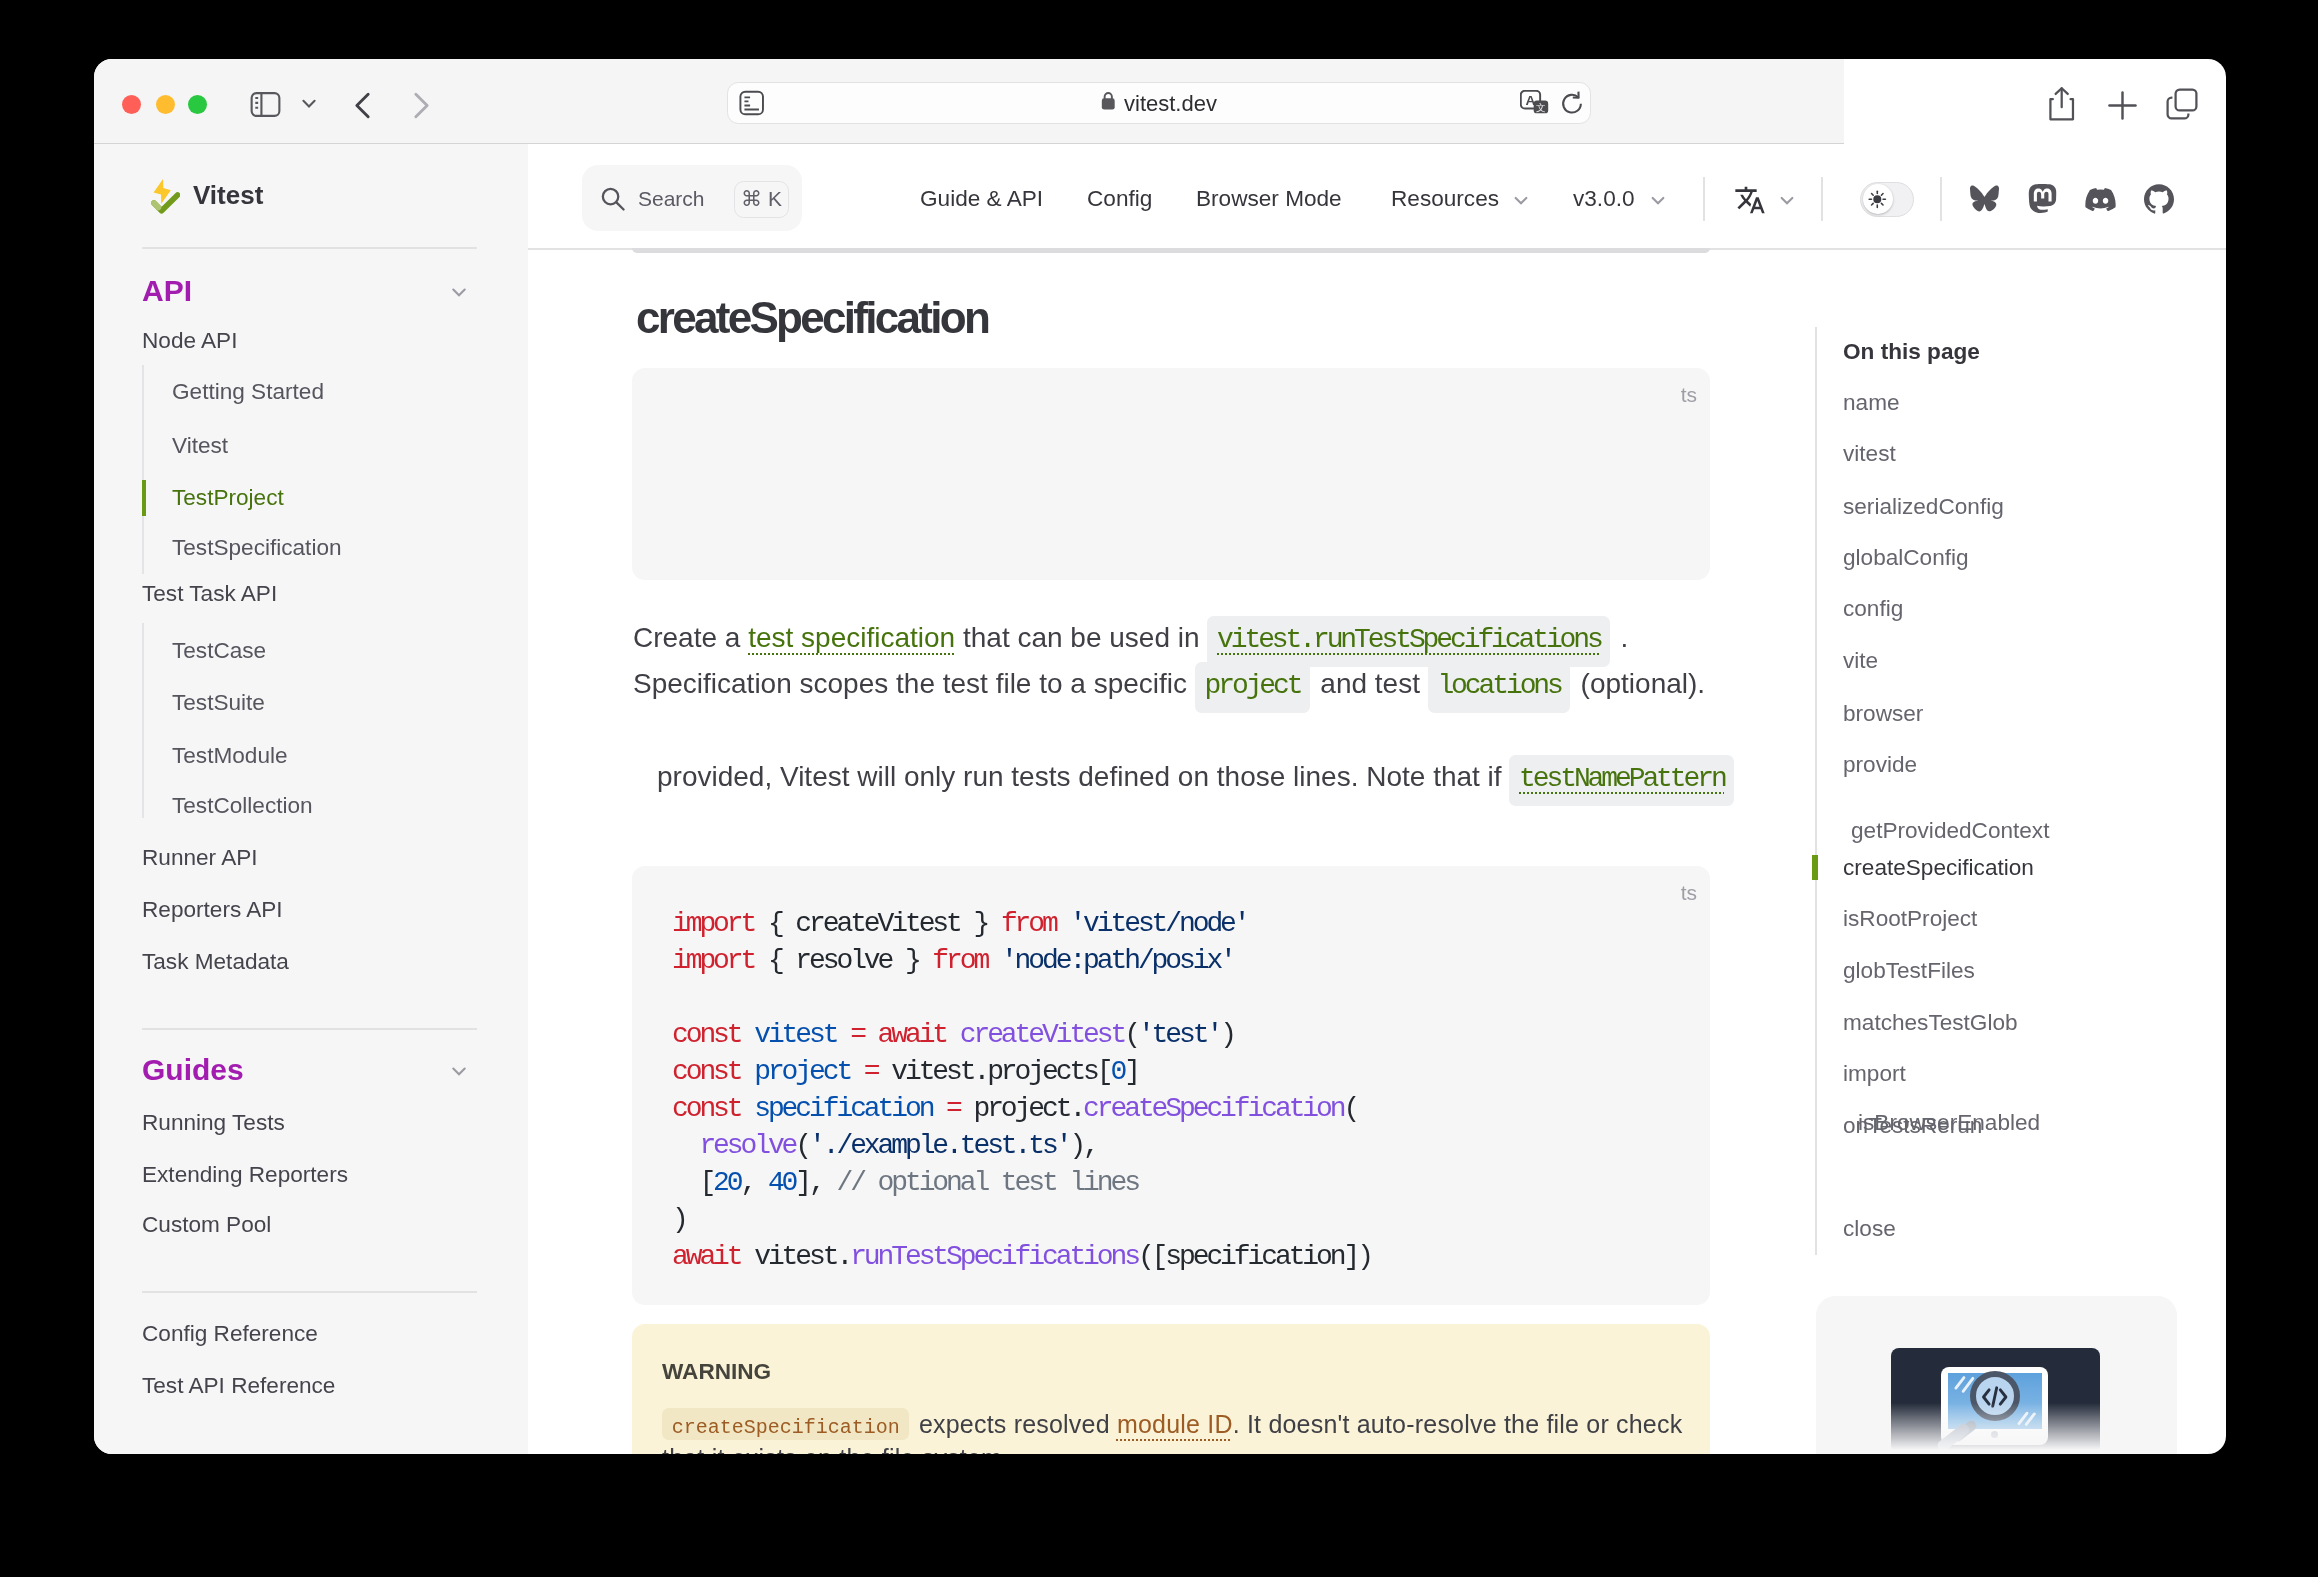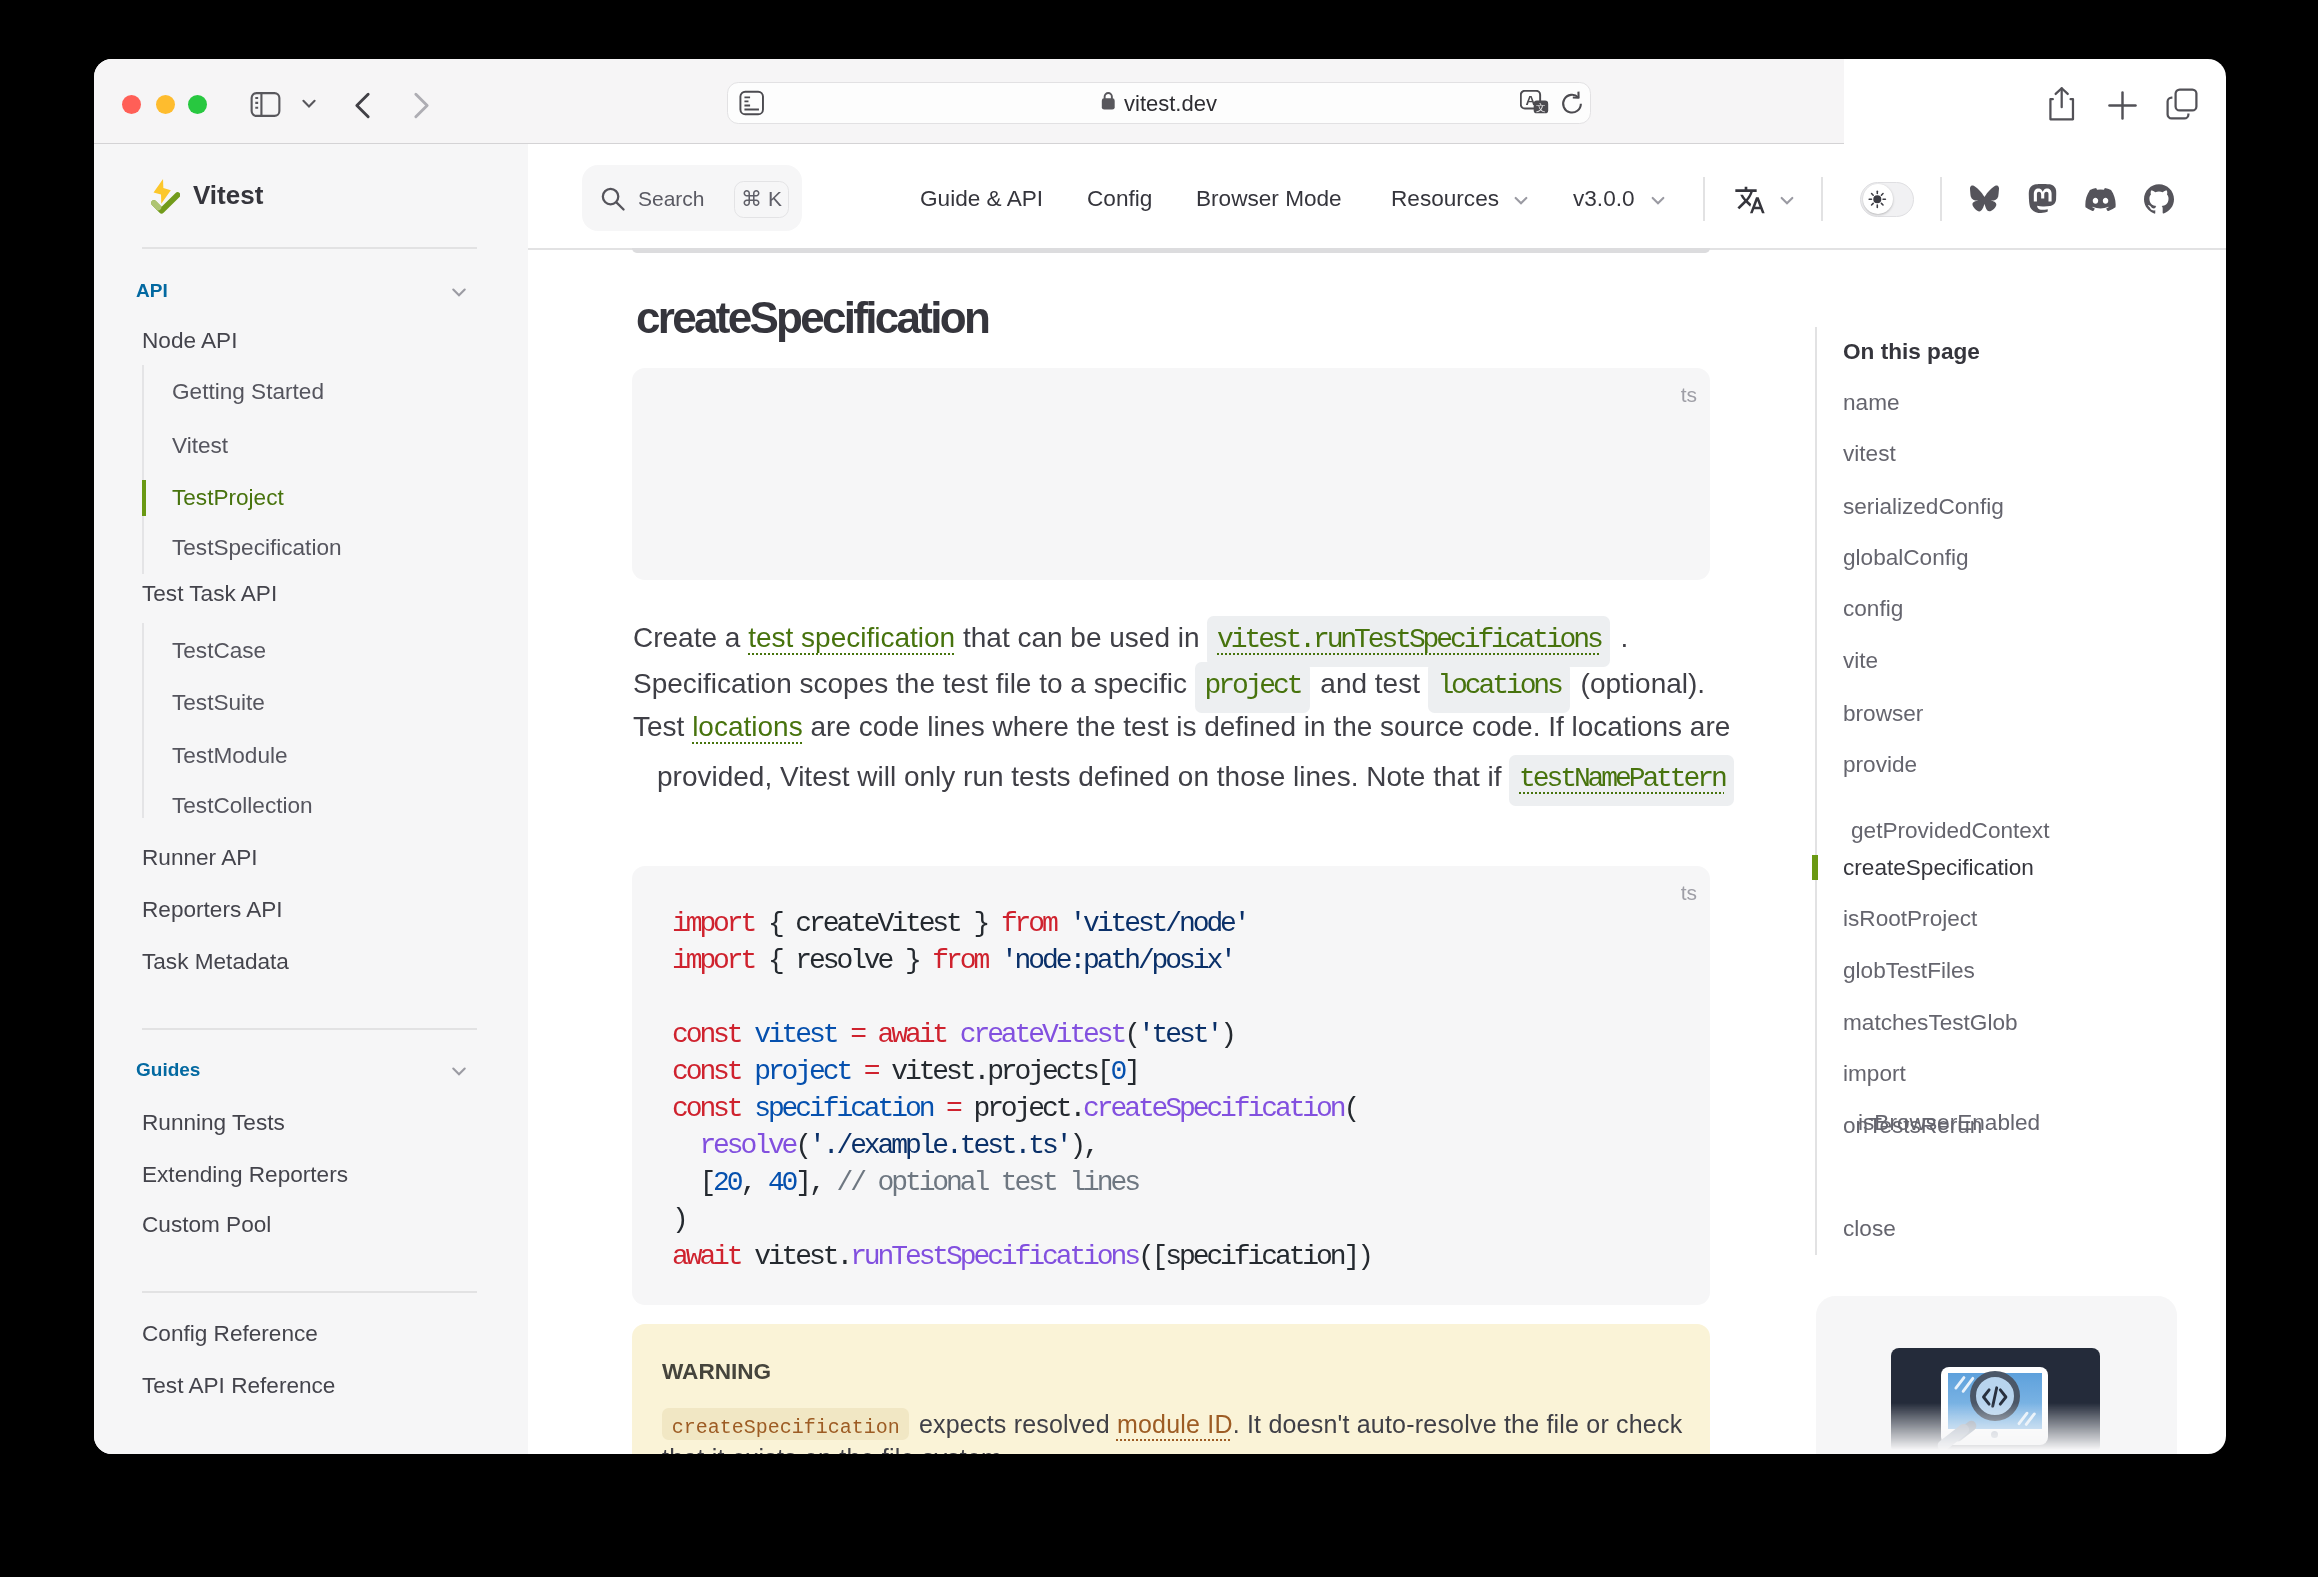--- a/index.html
+++ b/index.html
@@ -10,21 +10,21 @@
     background:#fff; border-radius:18px; overflow:hidden;
   }
   #win > * { position:absolute; }
   #toolbar { left:0; top:0; width:1750px; height:85px;
     background:#f6f5f6; border-bottom:1.6px solid #d4d3d5; }
   #toolbar > * { position:absolute; }
   .tl { top:36px; width:19.4px; height:19.4px; border-radius:50%; }
   .sbdiv { left:48px; width:335px; height:1.6px; background:#e2e2e3; }
   .sbitem { left:48px; font-size:22.6px; font-weight:500; color:#55555e; white-space:nowrap; line-height:32px; }
   .ind { left:78px; }
-  .sbhead { left:42px; font-size:19px; font-weight:700; color:#0369a1; white-space:nowrap; line-height:32px; }
+  .sbhead { left:48px; font-size:30px; font-weight:700; color:#a21caf; white-space:nowrap; line-height:32px; }
   .guide { left:48px; width:1.6px; background:#e4e4e6; }
   .navlink { font-size:22.6px; font-weight:500; color:#35353c; white-space:nowrap; line-height:32px; top:124px; }
   .vdiv { top:118px; width:1.6px; height:44px; background:#e2e2e3; }
   .chev { width:18px; height:18px; }
   .codeblock { background:#f6f6f7; border-radius:13px; }
   .cl { left:578px; font-family:"Liberation Mono", monospace; font-size:28px; letter-spacing:-3.1px; line-height:37px; white-space:pre; color:#24292f; }
   .k { color:#cf222e; } .fn { color:#8250df; } .s { color:#0a3069; }
   .c { color:#0550ae; } .v { color:#953800; } .cm { color:#6e7781; }
   .ts { font-family:"Liberation Sans"; font-size:21px; color:#9e9ea6; line-height:21px; }
   .pline { left:539px; font-size:28px; letter-spacing:0; color:#3f3f46; white-space:nowrap; line-height:36px; }
@@ -196,21 +196,20 @@
   <div style="left:434px;top:189px;width:1698px;height:1.6px;background:#e2e2e3;"></div>
   <div style="left:538px;top:189px;width:1078px;height:4.8px;background:#dcdcde;border-radius:0 0 4.8px 4.8px;"></div>
 
   <div style="left:542px;top:235px;font-size:44px;font-weight:700;letter-spacing:-2.7px;color:#35353c;line-height:48px;">createSpecification</div>
 
   <div class="codeblock" style="left:538px;top:309px;width:1078px;height:212px;"></div>
   <div class="ts" style="left:1558px;top:325px;width:45px;text-align:right;">ts</div>
 
   <div class="pline" style="top:557px;">Create a <span class="glink du" style="font-weight:500">test specification</span> that can be used in <span class="ichip du">vitest.runTestSpecifications</span> .</div>
   <div class="pline" style="top:603px;">Specification scopes the test file to a specific <span class="ichip">project</span> and test <span class="ichip">locations</span> (optional).</div>
-  <div class="pline" style="top:650px;">Test <span class="glink du" style="font-weight:500">locations</span> are code lines where the test is defined in the source code. If locations are</div>
   <div class="pline" style="top:696px;margin-left:24px;">provided, Vitest will only run tests defined on those lines. Note that if <span class="ichip du">testNamePattern</span></div>
 
   <div class="codeblock" style="left:538px;top:807px;width:1078px;height:439px;"></div>
   <div class="ts" style="left:1558px;top:823px;width:45px;text-align:right;">ts</div>
   <div class="cl" style="top:846px;"><span class="k">import</span> { createVitest } <span class="k">from</span> <span class="s">'vitest/node'</span><br><span class="k">import</span> { resolve } <span class="k">from</span> <span class="s">'node:path/posix'</span><br><br><span class="k">const</span> <span class="c">vitest</span> <span class="k">=</span> <span class="k">await</span> <span class="fn">createVitest</span>(<span class="s">'test'</span>)<br><span class="k">const</span> <span class="c">project</span> <span class="k">=</span> vitest.projects[<span class="c">0</span>]<br><span class="k">const</span> <span class="c">specification</span> <span class="k">=</span> project.<span class="fn">createSpecification</span>(<br>  <span class="fn">resolve</span>(<span class="s">'./example.test.ts'</span>),<br>  [<span class="c">20</span>, <span class="c">40</span>], <span class="cm">// optional test lines</span><br>)<br><span class="k">await</span> vitest.<span class="fn">runTestSpecifications</span>([specification])</div>
 
   <div style="left:538px;top:1265px;width:1078px;height:161px;background:#faf3d7;border-radius:13px;"></div>
   <div style="left:568px;top:1297px;font-size:22.6px;font-weight:700;color:#45443c;line-height:32px;">WARNING</div>
   <div class="pline" style="left:568px;top:1347px;font-size:25px;letter-spacing:0.2px;"><span class="ichip" style="background:#f1e7c4;color:#9d5c24;font-size:20px;letter-spacing:0;height:32px;line-height:39px;padding:0 9.7px;">createSpecification</span> expects resolved <span class="du" style="color:#9d5c24">module ID</span>. It doesn't auto-resolve the file or check</div>
   <div class="pline" style="left:568px;top:1381px;font-size:25px;letter-spacing:0.2px;">that it exists on the file system.</div>

